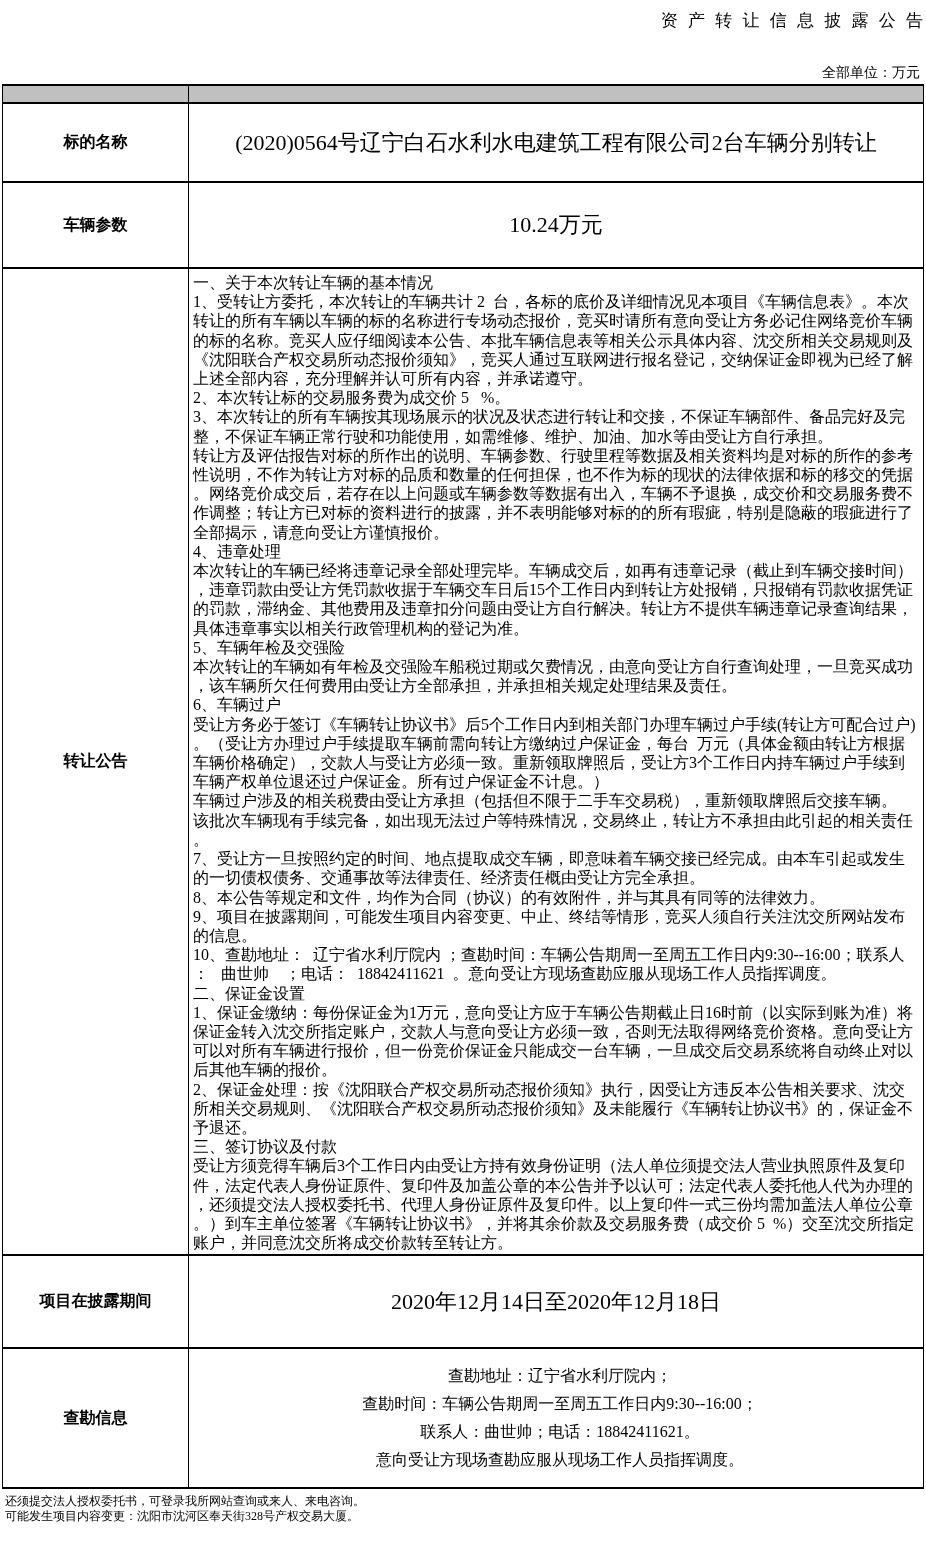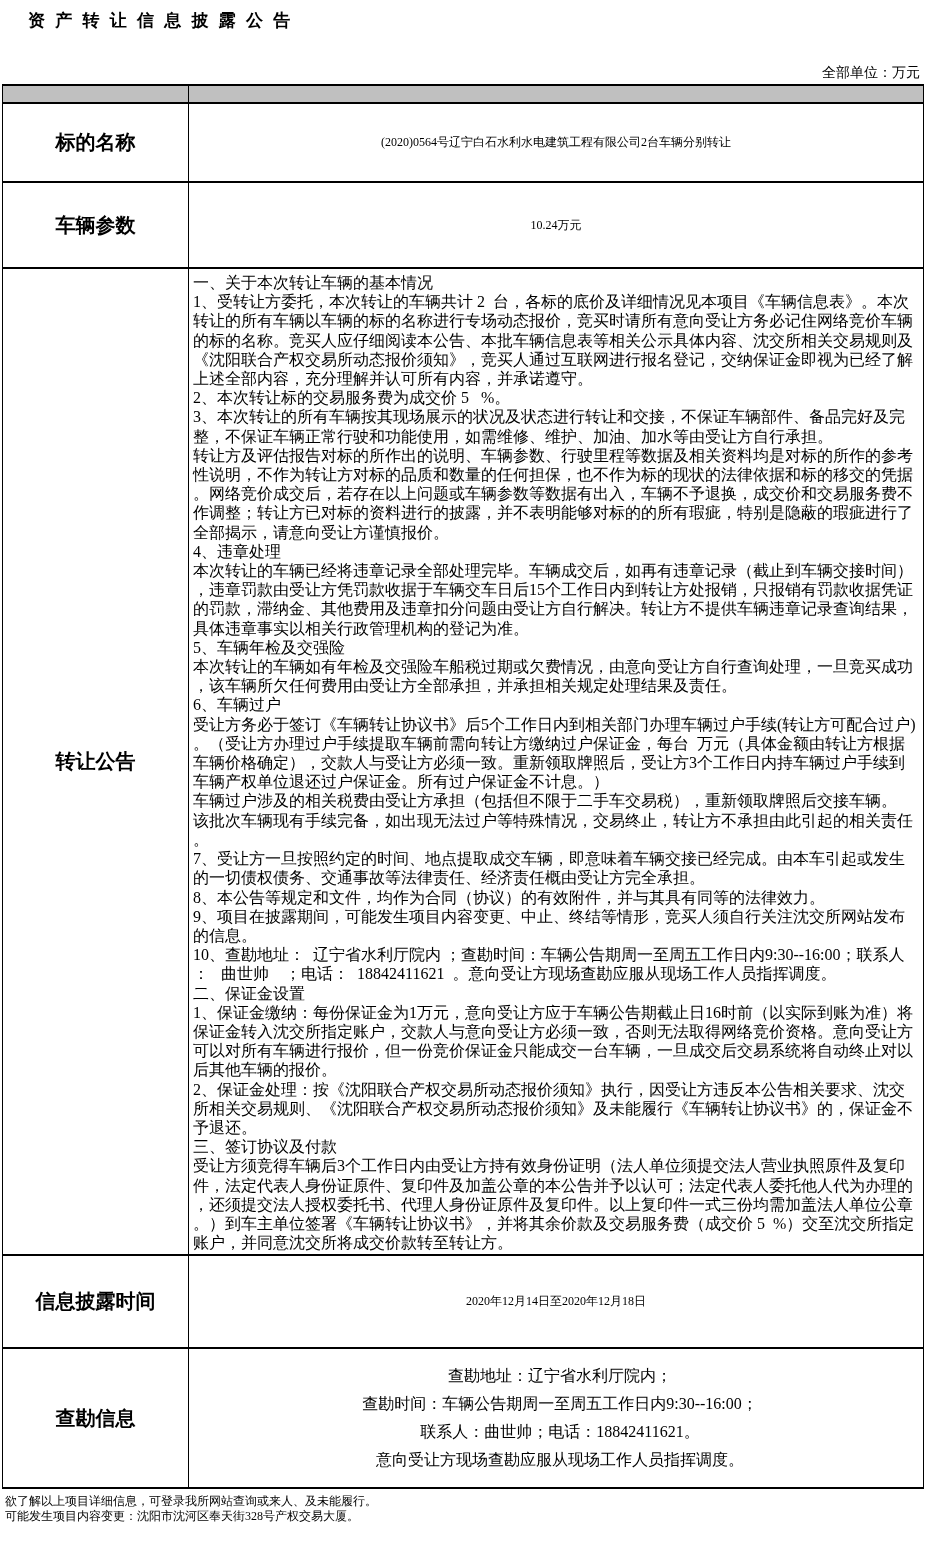--- a/index.html
+++ b/index.html
@@ -12,24 +12,24 @@
   .page {
     position: relative;
     width: 926px;
     height: 1556px;
     background: #ffffff;
     overflow: hidden;
   }
   .doc-title {
     margin: 0;
     padding-top: 10px;
-    text-align: left;
+    text-align: right;
     font-size: 17px;
     line-height: 22px;
-    font-weight: bold;
+    font-weight: normal;
     letter-spacing: 3px;
     padding-left: 28px;
   }
   .unit-note {
     margin: 32px 6px 2px 0;
     text-align: right;
     font-size: 14px;
     line-height: 18px;
     font-weight: normal;
   }
@@ -47,26 +47,26 @@
     vertical-align: middle;
     overflow: hidden;
   }
   td.col-label { width: 185px; }
   tr.header-row td {
     height: 16px;
     background: #c0c0c0;
   }
   td.label-cell {
     text-align: center;
-    font-size: 20px;
+    font-size: 16px;
     font-weight: bold;
   }
   td.value-cell {
     text-align: center;
-    font-size: 12px;
+    font-size: 22px;
   }
   tr.row-subject td   { height: 77px; }
   tr.row-price td     { height: 84px; }
   tr.row-announce td  { height: 985px; }
   tr.row-disclose td  { height: 91px; }
   tr.row-survey td    { height: 138px; }
   td.announce-cell { vertical-align: top; }
   .announce-text {
     height: 980px;
     overflow: hidden;
@@ -139,34 +139,34 @@
 10、查勘地址：  辽宁省水利厅院内 ；查勘时间：车辆公告期周一至周五工作日内9:30--16:00；联系人：   曲世帅    ；电话：  18842411621  。意向受让方现场查勘应服从现场工作人员指挥调度。
 二、保证金设置
 1、保证金缴纳：每份保证金为1万元，意向受让方应于车辆公告期截止日16时前（以实际到账为准）将保证金转入沈交所指定账户，交款人与意向受让方必须一致，否则无法取得网络竞价资格。意向受让方可以对所有车辆进行报价，但一份竞价保证金只能成交一台车辆，一旦成交后交易系统将自动终止对以后其他车辆的报价。
 2、保证金处理：按《沈阳联合产权交易所动态报价须知》执行，因受让方违反本公告相关要求、沈交所相关交易规则、《沈阳联合产权交易所动态报价须知》及未能履行《车辆转让协议书》的，保证金不予退还。
 三、签订协议及付款
 受让方须竞得车辆后3个工作日内由受让方持有效身份证明（法人单位须提交法人营业执照原件及复印件，法定代表人身份证原件、复印件及加盖公章的本公告并予以认可；法定代表人委托他人代为办理的，还须提交法人授权委托书、代理人身份证原件及复印件。以上复印件一式三份均需加盖法人单位公章。）到车主单位签署《车辆转让协议书》，并将其余价款及交易服务费（成交价 5  %）交至沈交所指定账户，并同意沈交所将成交价款转至转让方。</div>
         </td>
       </tr>
 
       <tr class="row-disclose">
-        <td class="col-label label-cell">信息披露时间</td>
+        <td class="col-label label-cell">项目在披露期间</td>
         <td class="value-cell">2020年12月14日至2020年12月18日</td>
       </tr>
 
       <tr class="row-survey">
         <td class="col-label label-cell">查勘信息</td>
         <td>
           <div class="survey-text">查勘地址：辽宁省水利厅院内；
 查勘时间：车辆公告期周一至周五工作日内9:30--16:00；
 联系人：曲世帅；电话：18842411621。
 意向受让方现场查勘应服从现场工作人员指挥调度。</div>
         </td>
       </tr>
     </tbody>
   </table>
 
   <div class="footer">
-    <div>欲了解以上项目详细信息，可登录我所网站查询或来人、及未能履行。</div>
+    <div>还须提交法人授权委托书，可登录我所网站查询或来人、来电咨询。</div>
     <div>可能发生项目内容变更：沈阳市沈河区奉天街328号产权交易大厦。</div>
   </div>
 
 </div>
 
 </body></html>

